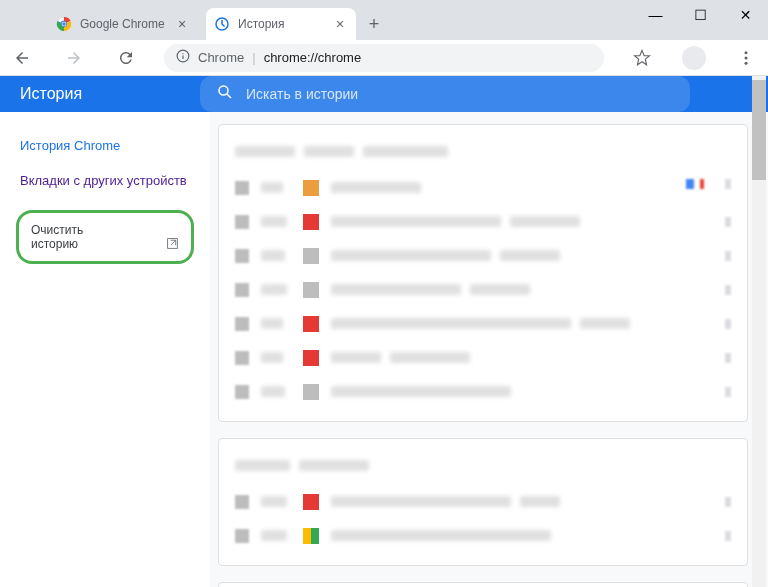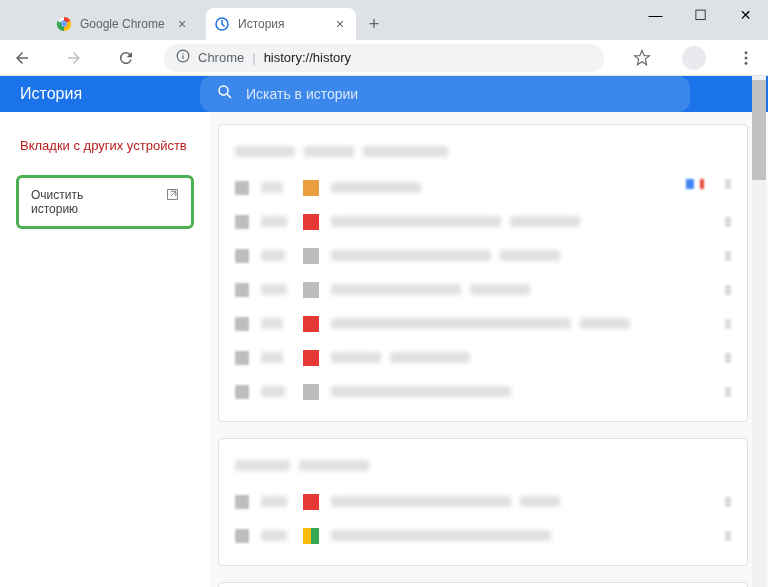--- a/index.html
+++ b/index.html
@@ -22,23 +22,23 @@
 .star-btn, .avatar-btn, .menu-btn { width: 28px; height: 28px; display: flex; align-items: center; justify-content: center; color: #5f6368; cursor: pointer; }
 .avatar-circle { width: 24px; height: 24px; border-radius: 50%; background: #e8eaed; }
 .header-blue { height: 56px; background: #1a73e8; display: flex; align-items: center; padding: 0 20px; width: 100%; }
 .header-title { color: #fff; font-size: 16px; font-weight: 400; width: 180px; }
 .search-container { flex: 1; background: rgba(255,255,255,0.15); height: 36px; border-radius: 12px; display: flex; align-items: center; padding: 0 16px; max-width: 490px; }
 .search-icon { color: #fff; margin-right: 12px; }
 .search-input { background: transparent; border: none; color: #fff; font-size: 14px; flex: 1; outline: none; }
 .search-input::placeholder { color: rgba(255,255,255,0.8); }
 .main-area { display: flex; flex: 1; background: #fff; }
 .sidebar { width: 210px; padding: 16px 0; }
-.sidebar-item { padding: 10px 20px; font-size: 13px; color: #b91c1c; cursor: pointer; }
+.sidebar-item { padding: 10px 20px; font-size: 13px; color: #4c1d95; cursor: pointer; }
 .sidebar-item.active { color: #1a73e8; }
-.clear-history { margin: 12px 16px; padding: 10px 12px; border: 3px solid #4caf50; border-radius: 6px; display: flex; align-items: flex-start; justify-content: space-between; font-size: 12px; color: #3c4043; cursor: pointer; gap: 40px; }
+.clear-history { margin: 12px 16px; padding: 10px 12px; border: 3px solid #4caf50; border-radius: 16px; display: flex; align-items: flex-end; justify-content: space-between; font-size: 12px; color: #3c4043; cursor: pointer; gap: 40px; }
 .external-icon { width: 14px; height: 14px; }
 .history-content { flex: 1; padding: 12px 20px 12px 8px; overflow-y: auto; background: #f8f9fa; position: relative; }
 .history-card { background: #fff; border: 1px solid #e0e0e0; border-radius: 4px; margin-bottom: 16px; padding: 12px 0; }
 .history-date { padding: 6px 16px 10px; }
 .blur-text { display: inline-block; background: #e0e0e0; height: 11px; border-radius: 2px; filter: blur(2px); }
 .history-row { display: flex; align-items: center; padding: 8px 16px; gap: 12px; }
 .row-check { width: 14px; height: 14px; background: #bdbdbd; filter: blur(1px); }
 .row-time { width: 30px; }
 .row-favicon { width: 16px; height: 16px; }
 .row-title { flex: 1; }
@@ -105,21 +105,21 @@
   <div class="url-bar">
     <span>
       <svg width="14" height="14" viewBox="0 0 24 24">
           <circle cx="12" cy="12" r="10" fill="none" stroke="#5f6368" stroke-width="2"></circle>
           <circle cx="12" cy="8" r="1" fill="#5f6368"></circle>
           <rect x="11" y="11" width="2" height="6" fill="#5f6368"></rect>
         </svg>
     </span>
     <span class="url-secure">Chrome</span>
     <span style="color:#bdc1c6">|</span>
-    <span class="url-path">history://history</span>
+    <span class="url-path">chrome://chrome</span>
   </div>
   <div class="star-btn">
     <svg width="18" height="18" viewBox="0 0 24 24">
         <path d="M12 2l3 7h7l-5.5 4.5L18 21l-6-4-6 4 1.5-7.5L2 9h7z" fill="none" stroke="#5f6368" stroke-width="1.5"></path>
       </svg>
   </div>
   <div class="avatar-btn">
     <div class="avatar-circle"></div>
   </div>
   <div class="menu-btn">
@@ -140,20 +140,21 @@
             <circle cx="10" cy="10" r="6" fill="none" stroke="#fff" stroke-width="2"></circle>
             <line x1="15" y1="15" x2="20" y2="20" stroke="#fff" stroke-width="2"></line>
           </svg>
       </span>
       <input class="search-input" placeholder="Искать в истории" style="">
     </div>
   </div>
 
   <div class="main-area">
     <div class="sidebar">
+      <div class="sidebar-item active">История Chrome</div>
       <div class="sidebar-item">Вкладки с других устройств</div>
       <div class="clear-history">
         <span>Очистить историю</span>
         <span class="external-icon">
           <svg viewBox="0 0 16 16">
               <rect x="2" y="2" width="12" height="12" fill="none" stroke="#5f6368" stroke-width="1"></rect>
               <path d="M6 4h6v6M12 4L6 10" stroke="#5f6368" stroke-width="1" fill="none"></path>
             </svg>
         </span>
       </div>

